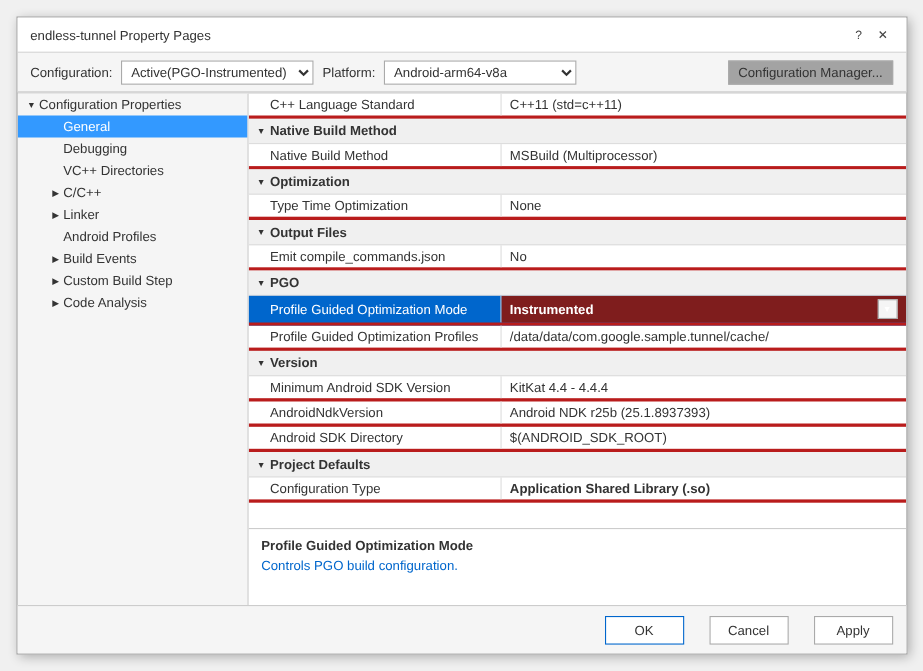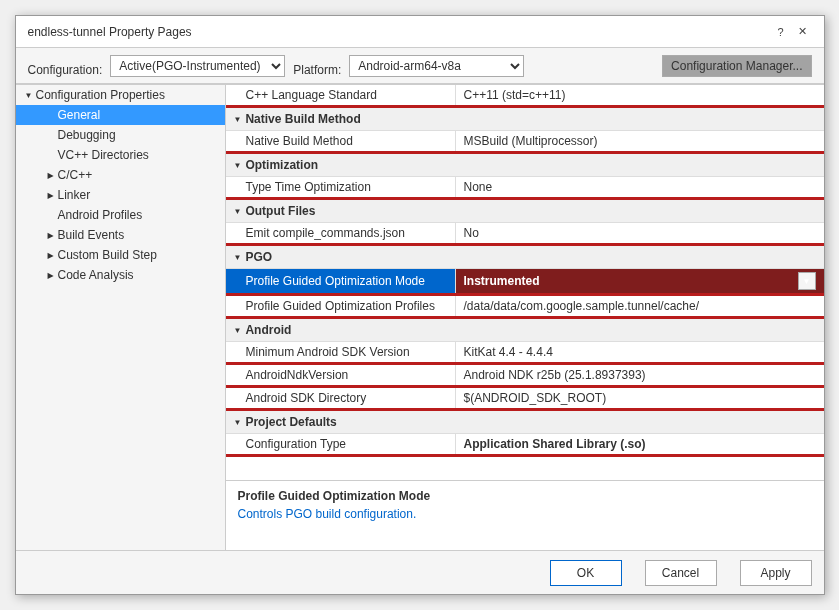--- a/index.html
+++ b/index.html
@@ -50,21 +50,21 @@
       color: #444;
       display: flex;
       align-items: center;
       justify-content: center;
     }
     .config-bar {
       background: #f5f5f5;
       border-bottom: 1px solid #ccc;
       padding: 6px 12px;
       display: flex;
-      align-items: flex-end;
+      align-items: center;
       gap: 8px;
       height: 36px;
     }
     .config-label {
       font-size: 12px;
       color: #333;
     }
     .config-select {
       height: 22px;
       font-size: 12px;
@@ -371,21 +371,21 @@
         </div>
         <div class="prop-row">
           <div class="prop-name">Profile Guided Optimization Profiles</div>
           <div class="prop-value">
             <span class="prop-value-text">/data/data/com.google.sample.tunnel/cache/</span>
           </div>
         </div>
 
         <div class="prop-section-header">
           <span class="section-arrow">▼</span>
-          <span>Android</span>
+          <span>Version</span>
         </div>
         <div class="prop-row">
           <div class="prop-name">Minimum Android SDK Version</div>
           <div class="prop-value">
             <span class="prop-value-text">KitKat 4.4 - 4.4.4</span>
           </div>
         </div>
         <div class="prop-row">
           <div class="prop-name">AndroidNdkVersion</div>
           <div class="prop-value">

